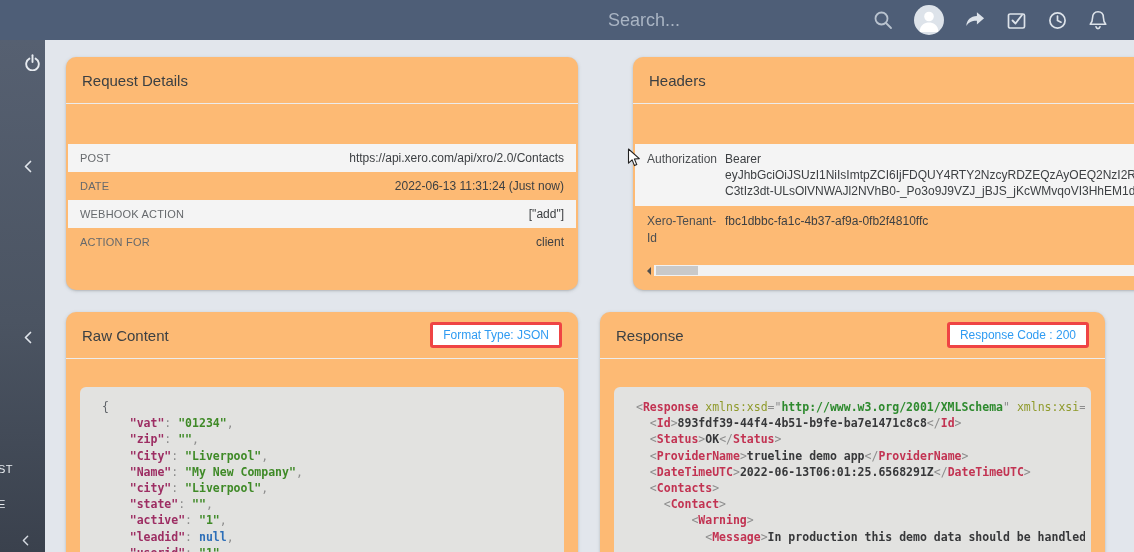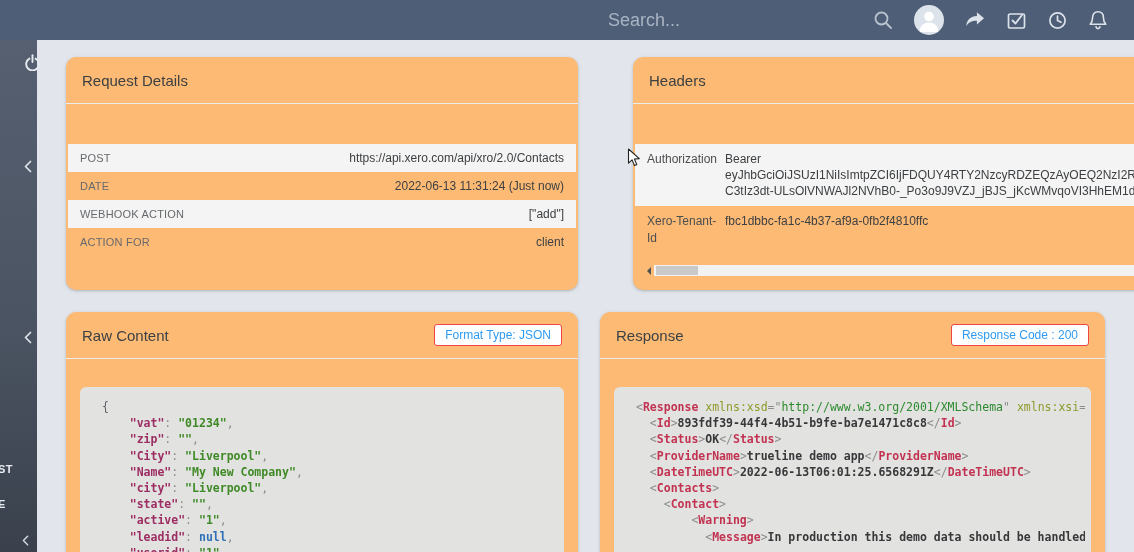--- a/index.html
+++ b/index.html
@@ -9,32 +9,32 @@
   
   .navbar { position:absolute; top:0; left:0; width:1134px; height:40px; background:#4e5e77; z-index:6; }
   .search-input { position:absolute; left:608px; top:0; height:40px; width:250px; background:transparent;
                   border:none; outline:none; color:#e3e8ee; font-size:18px; font-family:"Liberation Sans",sans-serif; }
   .search-input::placeholder { color:#a9b4c3; }
   .nav-icons { position:absolute; right:26px; top:0; height:40px; display:flex; align-items:center; gap:21px; }
   .nav-icon { width:20px; height:20px; display:flex; align-items:center; justify-content:center; cursor:pointer; }
   .avatar { width:30px; height:30px; border-radius:50%; background:#dde3ea; overflow:hidden; display:flex; align-items:center; justify-content:center; cursor:pointer; }
 
   
-  .sidebar { position:absolute; top:40px; left:0; width:37px; height:512px; z-index:5;
-             background:linear-gradient(180deg,#566071 0%,#4b5462 55%,#3a414d 100%);font-weight:bold; }
+  .sidebar { position:absolute; top:40px; left:0; width:45px; height:512px; z-index:5;
+             background:linear-gradient(180deg,#566071 0%,#4b5462 55%,#3a414d 100%); }
   .sb-abs { position:absolute; cursor:pointer; }
   .sb-frag { position:absolute; left:-2px; color:#e8ecf0; font-size:11px; letter-spacing:.5px; }
 
   
   .card { position:absolute; background:#fdba74; border-radius:10px;
           box-shadow:0 1px 2px rgba(60,64,67,.20), 0 1px 4px rgba(60,64,67,.12); overflow:hidden; }
   .card-head { height:47px; display:flex; align-items:center; justify-content:space-between;
                padding:0 16px; border-bottom:1px solid #ececec; }
   .card-title { font-size:15px; color:#3c4043; }
-  .pill-btn { font-size:12px; color:#2f9bf2; border:1px solid #ef4444; border-radius:3px;
+  .pill-btn { font-size:12px; color:#2f9bf2; border:3px solid #ef4444; border-radius:3px;
               padding:3px 10px; background:#fff; cursor:pointer; font-family:"Liberation Sans",sans-serif; white-space:nowrap; }
 
   #card-request  { left:66px;  top:57px;  width:512px; height:233px; }
   #card-headers  { left:633px; top:57px;  width:517px; height:233px; }
   #card-raw      { left:66px;  top:312px; width:512px; height:400px; }
   #card-response { left:600px; top:312px; width:505px; height:400px; }
 
   
   .kv-table { margin:40px 2px 0; }
   .kv-row { display:flex; font-size:12px; }
@@ -61,21 +61,21 @@
   .code-line { font-family:"DejaVu Sans Mono",monospace; font-size:11.5px; line-height:16.2px;
                white-space:pre; overflow:hidden; color:#5f6368; }
   .tk-br  { color:#5f6368; }
   .tk-pun { color:#8d8d8d; }
   .tk-ws  { color:#5f6368; }
   .tk-key { color:#9d2e63; font-weight:bold; }
   .tk-str { color:#3f8a27; font-weight:bold; }
   .tk-kw  { color:#2e6fb8; font-weight:bold; }
   .tk-tag { color:#c23352; font-weight:bold; }
   .tk-attr{ color:#8f9a2b; }
-  .tk-val { color:#2e8a2e; font-weight:normal; }
+  .tk-val { color:#2e8a2e; font-weight:bold; }
   .tk-txt { color:#37383a; font-weight:bold; }
 
   .mouse-cursor { position:absolute; left:627px; top:148px; z-index:20; pointer-events:none; }
 </style>
 </head>
 <body>
 
 <div class="navbar">
   <input class="search-input" type="text" placeholder="Search..." style="">
   <div class="nav-icons">

